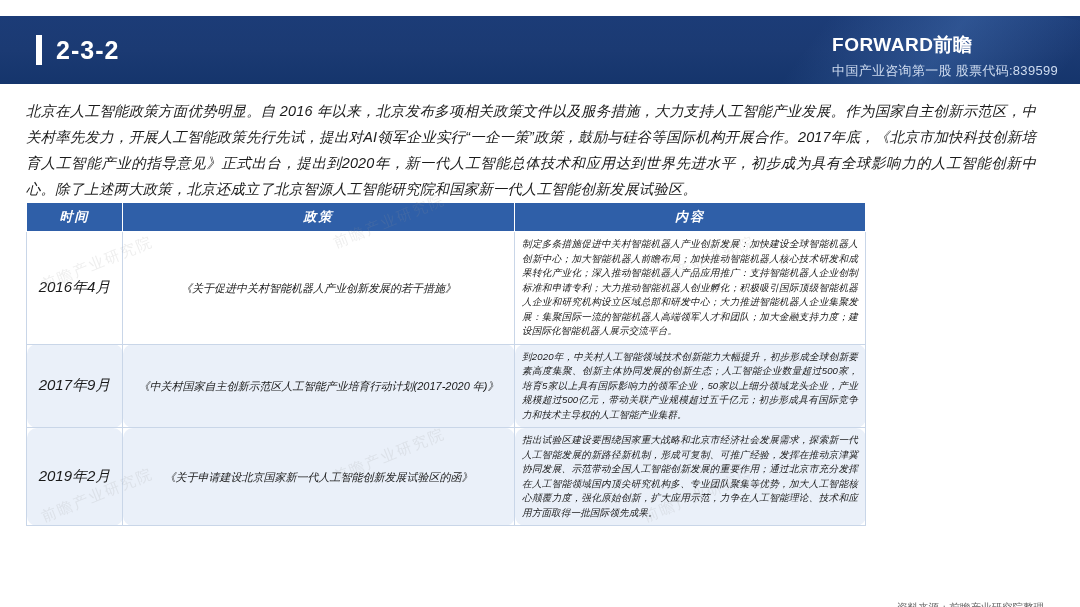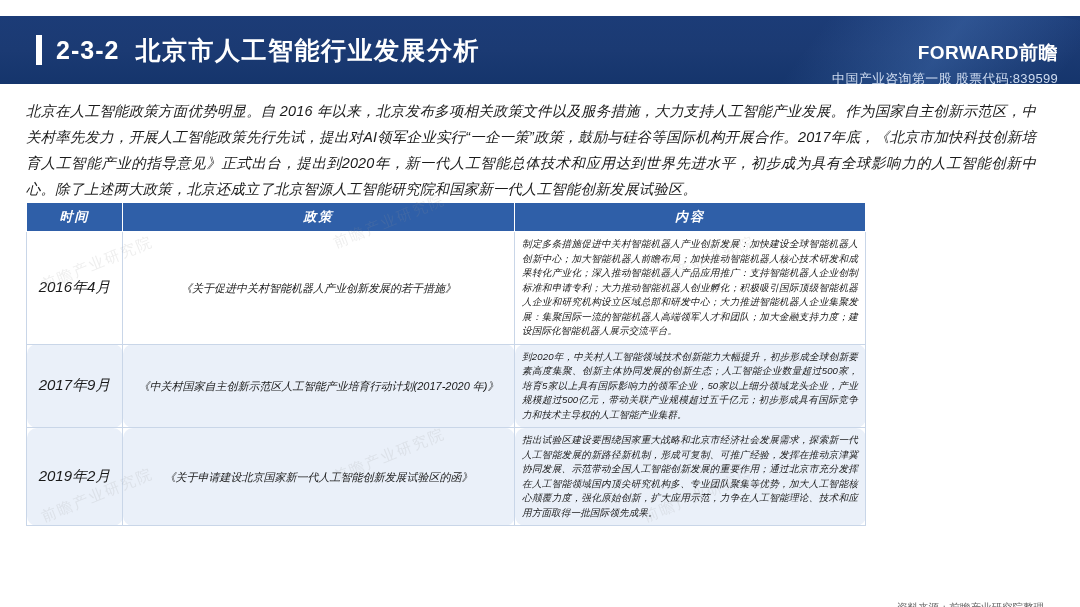--- a/index.html
+++ b/index.html
@@ -59,22 +59,22 @@
   }
   .header-title {
     color: #ffffff;
     font-size: 25px;
     font-weight: bold;
     letter-spacing: 1.5px;
   }
   .brand {
     position: absolute;
     right: 22px;
-    top: 24px;
-    text-align: right;
+    top: 16px;
+    text-align: left;
     z-index: 3;
   }
   .brand-main {
     color: #ffffff;
     font-size: 19px;
     font-weight: bold;
     letter-spacing: 0.5px;
     white-space: nowrap;
   }
   .brand-sub {
@@ -185,21 +185,20 @@
   }
 </style>
 </head>
 <body>
 
 <div class="page">
 
   <div class="header">
     <div class="header-bar"></div>
     <div class="header-num">2-3-2</div>
-    <div class="header-title">北京市人工智能行业发展分析</div>
     <div class="brand">
       <div class="brand-main">FORWARD前瞻</div>
       <div class="brand-sub">中国产业咨询第一股  股票代码:839599</div>
     </div>
   </div>
 
   <div class="content">
 
     <div class="para">北京在人工智能政策方面优势明显。自 2016 年以来，北京发布多项相关政策文件以及服务措施，大力支持人工智能产业发展。作为国家自主创新示范区，中关村率先发力，开展人工智能政策先行先试，提出对AI领军企业实行“一企一策”政策，鼓励与硅谷等国际机构开展合作。2017年底，《北京市加快科技创新培育人工智能产业的指导意见》正式出台，提出到2020年，新一代人工智能总体技术和应用达到世界先进水平，初步成为具有全球影响力的人工智能创新中心。除了上述两大政策，北京还成立了北京智源人工智能研究院和国家新一代人工智能创新发展试验区。</div>
 

